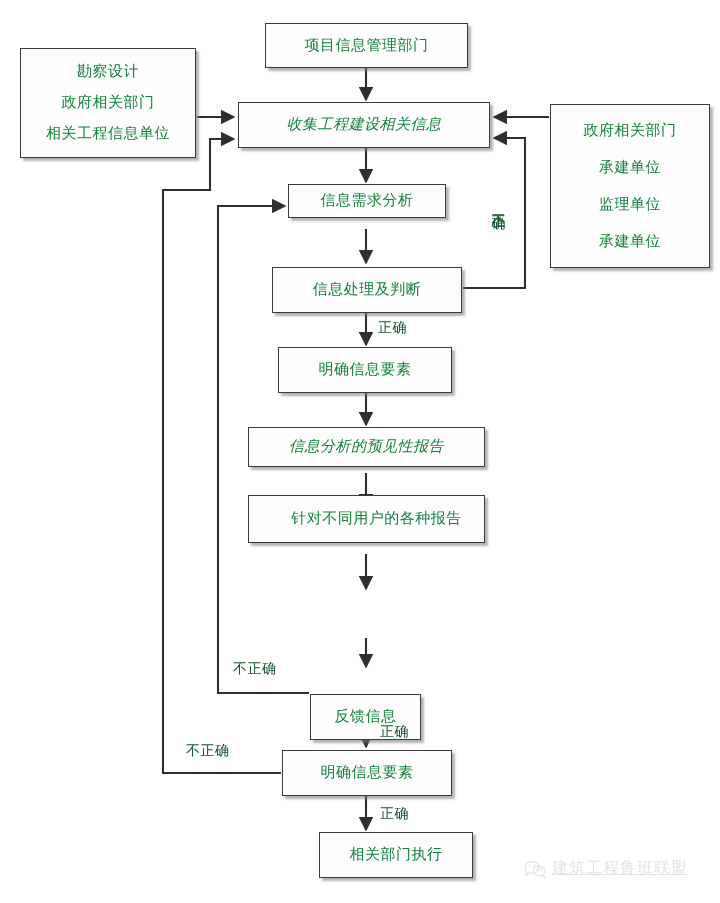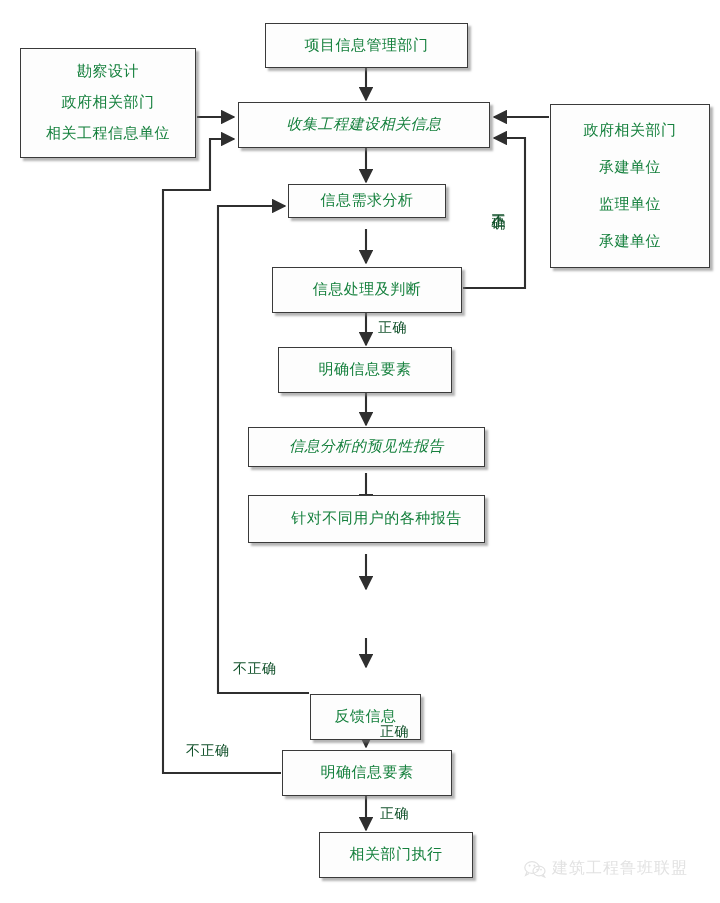--- a/index.html
+++ b/index.html
@@ -70,20 +70,21 @@
     position: absolute;
     display: flex;
     align-items: center;
     gap: 6px;
     color: #e2e2e2;
     font-size: 16px;
     letter-spacing: 1px;
     white-space: nowrap;
     z-index: 5;
     user-select: none;
+    text-decoration: underline;
   }
   .watermark svg { display: block; }
 </style>
 </head>
 <body>
 
 <div id="canvas">
 
   <svg id="edges" viewBox="0 0 720 903" xmlns="http://www.w3.org/2000/svg">
     <defs>

